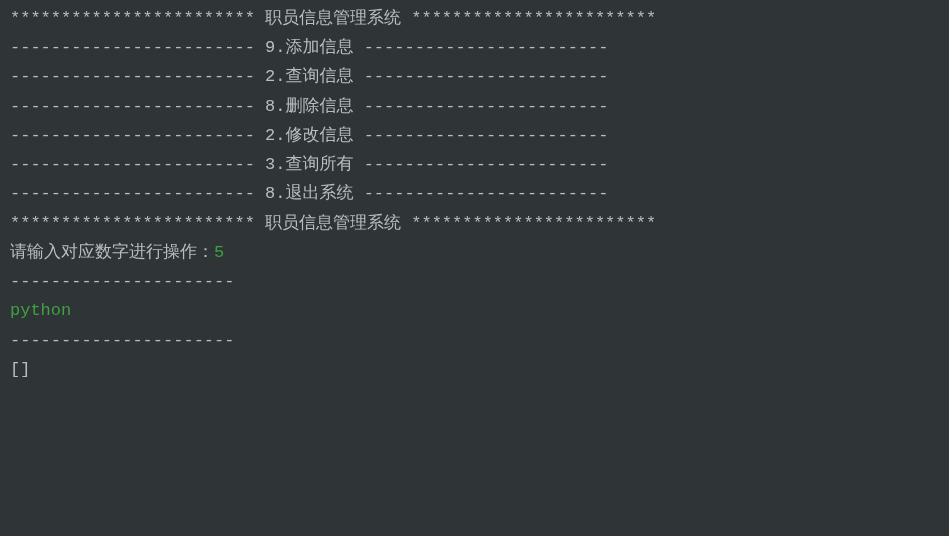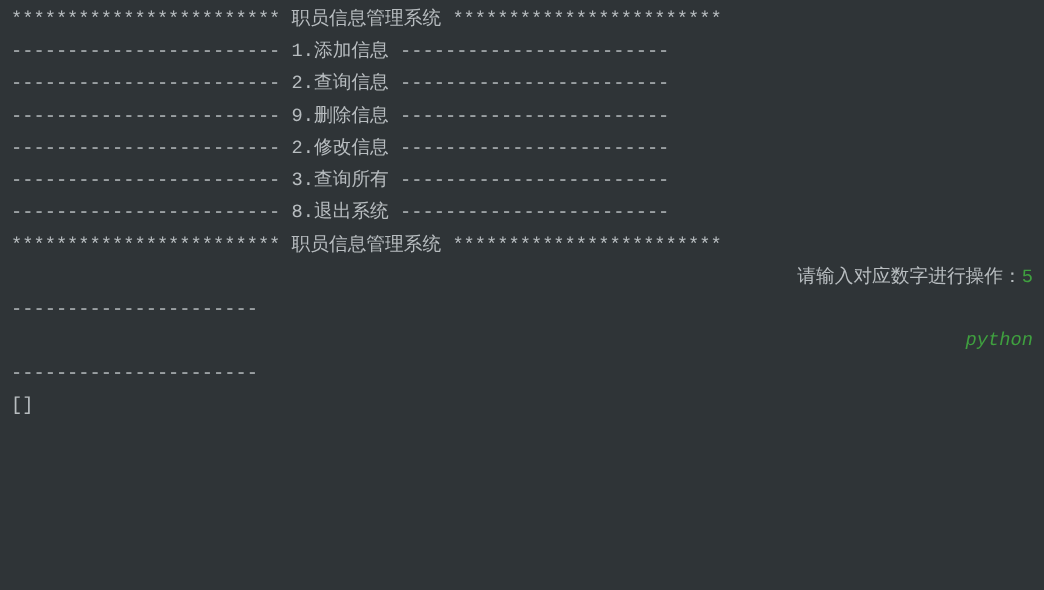--- a/index.html
+++ b/index.html
@@ -17,40 +17,38 @@
       height: 536px;
       overflow: hidden;
       line-height: 1.72;
     }
     .line {
       white-space: pre;
       display: block;
     }
     .input-value {
       color: #3fa03f;
-      font-style: italic;
     }
     .input-num {
       color: #3fa03f;
     }
     .prompt-line {
       display: flex;
       white-space: pre;
-      justify-content: flex-end;
     }
   </style>
 </head>
 <body>
 
 <div>
   <span class="line"><span>************************ </span><span>职员信息管理系统 </span><span>************************</span></span>
 
-  <span class="line"><span>------------------------ </span><span>1.添加信息</span><span> ------------------------</span></span>
+  <span class="line"><span>------------------------ </span><span>9.添加信息</span><span> ------------------------</span></span>
   <span class="line"><span>------------------------ </span><span>2.查询信息</span><span> ------------------------</span></span>
-  <span class="line"><span>------------------------ </span><span>9.删除信息</span><span> ------------------------</span></span>
+  <span class="line"><span>------------------------ </span><span>8.删除信息</span><span> ------------------------</span></span>
   <span class="line"><span>------------------------ </span><span>2.修改信息</span><span> ------------------------</span></span>
   <span class="line"><span>------------------------ </span><span>3.查询所有</span><span> ------------------------</span></span>
   <span class="line"><span>------------------------ </span><span>8.退出系统</span><span> ------------------------</span></span>
 
   <span class="line"><span>************************ </span><span>职员信息管理系统 </span><span>************************</span></span>
 
   <span class="prompt-line"><span>请输入对应数字进行操作：</span><span class="input-num">5</span></span>
 
   <span class="line">----------------------</span>
 

